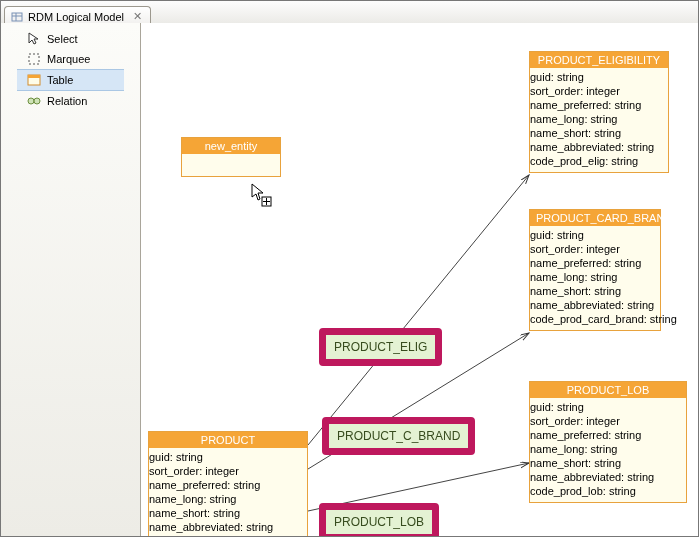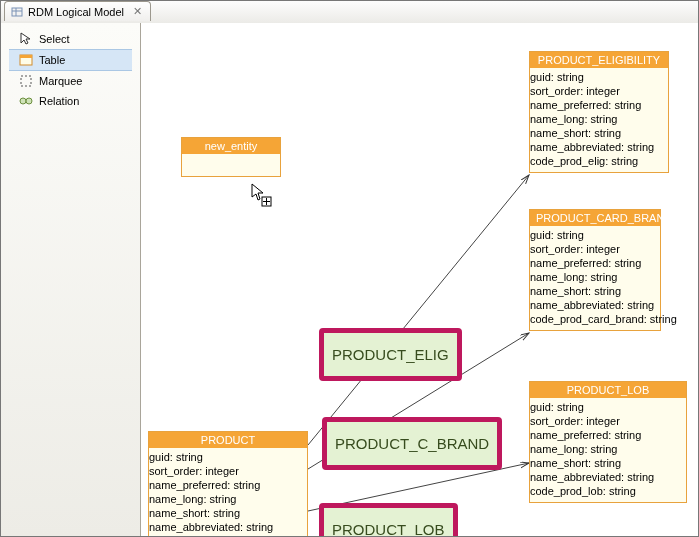--- a/index.html
+++ b/index.html
@@ -12,20 +12,21 @@
     height: 537px;
     overflow: hidden;
     position: relative;
     border: 1px solid #777;
   }
   .tab-bar {
     height: 26px;
     background: linear-gradient(#fdfdfd, #e9e8e4);
     border-bottom: 1px solid #a9a59a;
     display: flex;
+    align-items: flex-end;
   }
   .tab {
     display: flex;
     align-items: center;
     gap: 5px;
     height: 20px;
     padding: 0 8px 0 6px;
     background: linear-gradient(#fff, #f0efed);
     border: 1px solid #9c988e;
     border-bottom: none;
@@ -47,21 +48,21 @@
   }
   .main {
     position: absolute;
     top: 22px; left: 0; right: 0; bottom: 0;
     display: flex;
   }
   .palette {
     width: 140px;
     background: linear-gradient(#fcfcf9, #edece6);
     border-right: 1px solid #a9a59a;
-    padding: 6px 8px;
+    padding: 6px 16px;
   }
   .palette-item {
     display: flex;
     align-items: center;
     gap: 6px;
     padding: 3px 10px;
     cursor: pointer;
   }
   .palette-item.selected {
     background: #d6e6f6;
@@ -91,24 +92,24 @@
   }
   .entity-body {
     background: #fffdec;
     padding: 2px 6px 4px 0;
     min-height: 12px;
   }
   .entity-row { white-space: nowrap; line-height: 14px; color:#000; }
   .rel-label {
     position: absolute;
     background: #e4f2d3;
-    border: 5px solid #be185d;
+    border: 7px solid #be185d;
     border-radius: 4px;
-    padding: 13px 8px;
-    font-size: 15px;
+    padding: 5px 8px;
+    font-size: 12px;
     color: #374c1e;
     white-space: nowrap;
   }
   svg.conn { position:absolute; top:0; left:0; pointer-events:none; }
   .cursor-overlay {
     position: absolute;
     width: 20px; height: 22px;
     pointer-events: none;
   }
 </style>
@@ -132,36 +133,36 @@
 <div class="main">
   <div class="palette" id="palette">
       <div class="palette-item">
         <span class="palette-icon">
           <svg width="14" height="14">
             <path d="M2 1 L2 11 L5 8 L7 12 L9 11 L7 7 L11 7 Z" fill="#fff" stroke="#333"></path>
           </svg>
         </span>
         <span>Select</span>
       </div>
+      <div class="palette-item">
+        <span class="palette-icon">
+          <svg width="14" height="14">
+            <rect x="2" y="2" width="10" height="10" fill="none" stroke="#555" stroke-dasharray="2 2"></rect>
+          </svg>
+        </span>
+        <span>Marquee</span>
+      </div>
       <div class="palette-item selected">
         <span class="palette-icon">
           <svg width="14" height="14">
             <rect x="1" y="2" width="12" height="10" fill="#fffde8" stroke="#d18b2c"></rect>
             <rect x="1" y="2" width="12" height="3" fill="#f5a536"></rect>
           </svg>
         </span>
         <span>Table</span>
-      </div>
-      <div class="palette-item">
-        <span class="palette-icon">
-          <svg width="14" height="14">
-            <rect x="2" y="2" width="10" height="10" fill="none" stroke="#555" stroke-dasharray="2 2"></rect>
-          </svg>
-        </span>
-        <span>Marquee</span>
       </div>
       <div class="palette-item">
         <span class="palette-icon">
           <svg width="14" height="14">
             <ellipse cx="4" cy="7" rx="3" ry="3" fill="#cfe3b8" stroke="#6c8f3f"></ellipse>
             <ellipse cx="10" cy="7" rx="3" ry="3" fill="#cfe3b8" stroke="#6c8f3f"></ellipse>
           </svg>
         </span>
         <span>Relation</span>
       </div>

